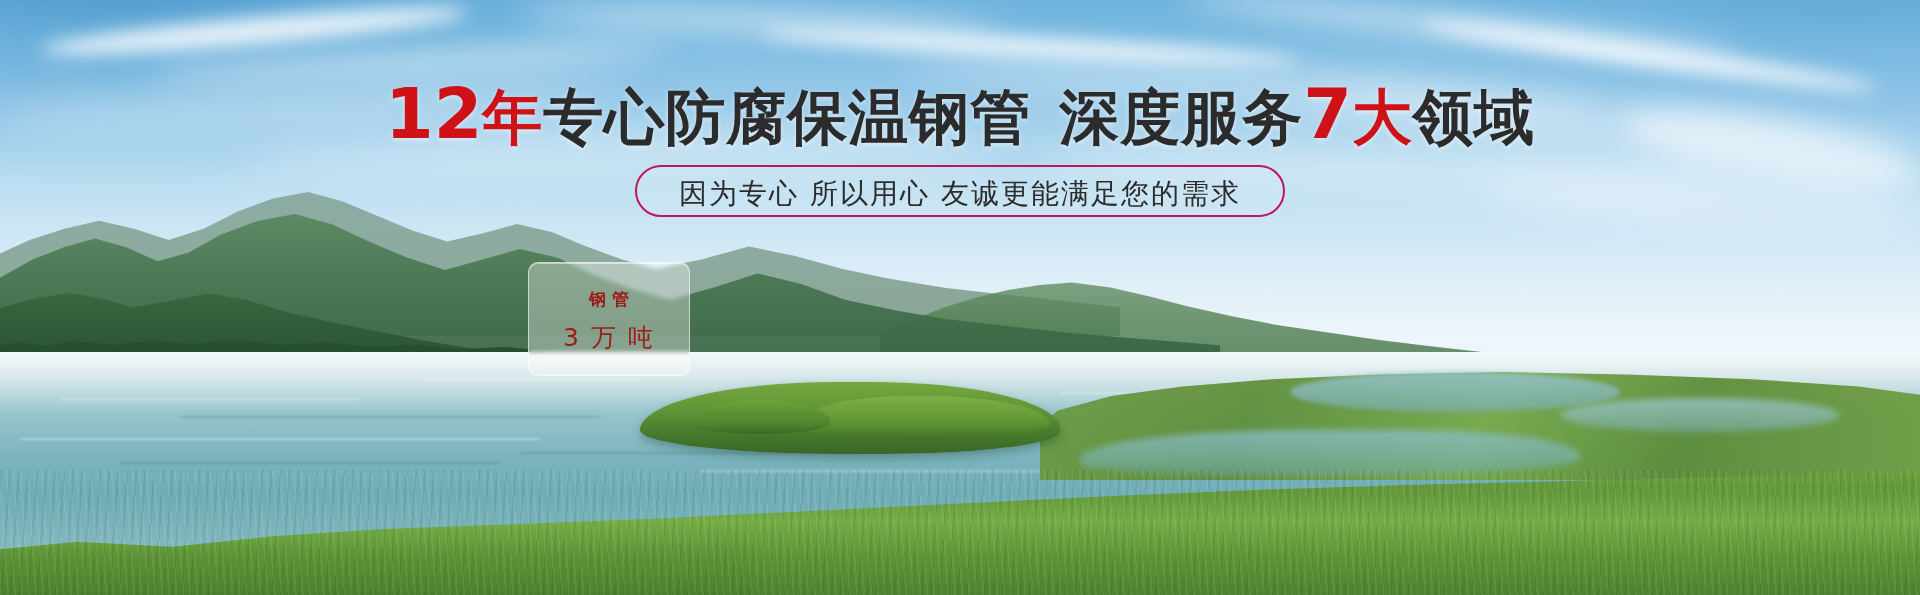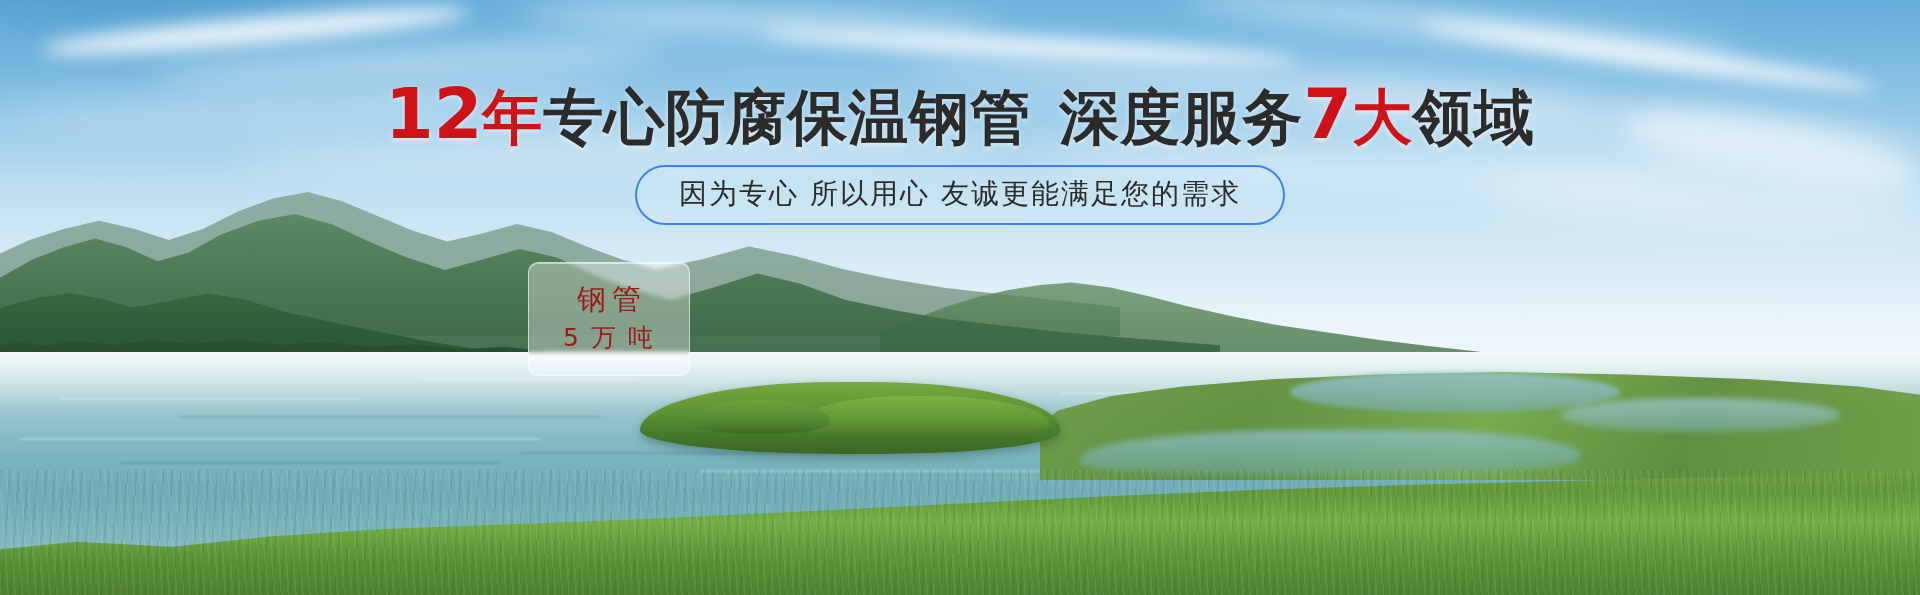--- a/index.html
+++ b/index.html
@@ -289,23 +289,23 @@
 
   .subtitle-wrap {
     position: absolute;
     left: 0;
     top: 165px;
     width: 1920px;
     text-align: center;
   }
   .subtitle {
     display: inline-block;
-    border: 2px solid #3b82f6;
+    border: 2px solid #be185d;
     border-radius: 40px;
-    padding: 9px 42px 11px 42px;
+    padding: 9px 42px 3px 42px;
     font-size: 28px;
     line-height: 36px;
     letter-spacing: 2px;
     color: #2c2c2c;
     white-space: nowrap;
     background: rgba(255,255,255,0.10);
   }
 
   
   .cards {
@@ -325,26 +325,26 @@
     border: 1px solid rgba(255,255,255,0.58);
     box-shadow: inset 0 1px 0 rgba(255,255,255,0.5);
     display: flex;
     flex-direction: column;
     align-items: center;
     justify-content: center;
     gap: 12px;
     backdrop-filter: blur(2px);
   }
   .card-title {
-    font-size: 29px;
+    font-size: 17px;
     line-height: 26px;
     letter-spacing: 6px;
     text-indent: 6px;
     color: #9c1a17;
-    font-weight: normal;
+    font-weight: bold;
     text-align: center;
   }
   .card-value {
     font-size: 25px;
     line-height: 28px;
     letter-spacing: 2px;
     color: #9c1a17;
     font-weight: normal;
     white-space: nowrap;
   }
@@ -415,20 +415,20 @@
     </div>
 
     <div class="subtitle-wrap">
       <div class="subtitle">因为专心 所以用心 友诚更能满足您的需求</div>
     </div>
 
     <div class="cards">
 
       <div class="card">
         <div class="card-title">钢管</div>
-        <div class="card-value"><span>5 万 吨</span></div>
+        <div class="card-value"><span>3 万 吨</span></div>
       </div>
 
 
 
     </div>
   </div>
 </div>
 
 </body></html>

